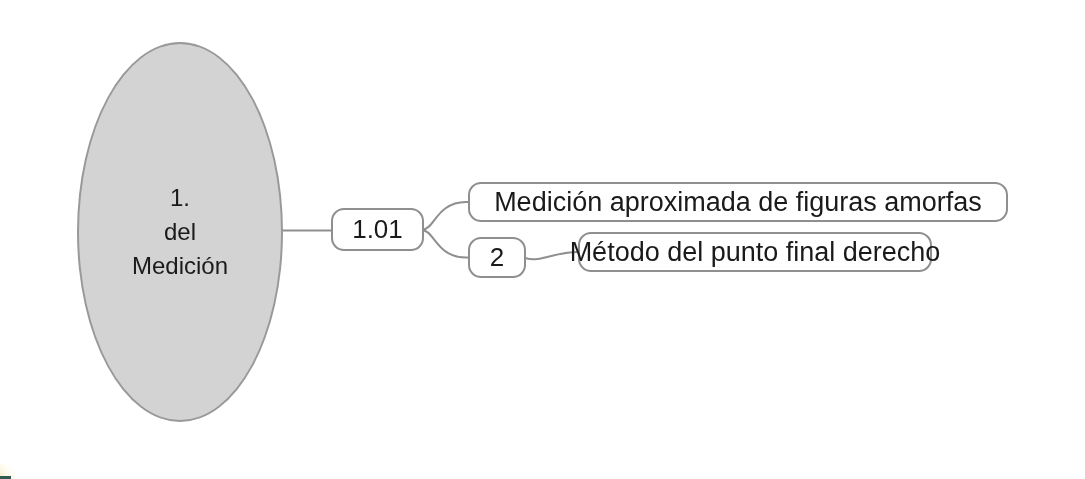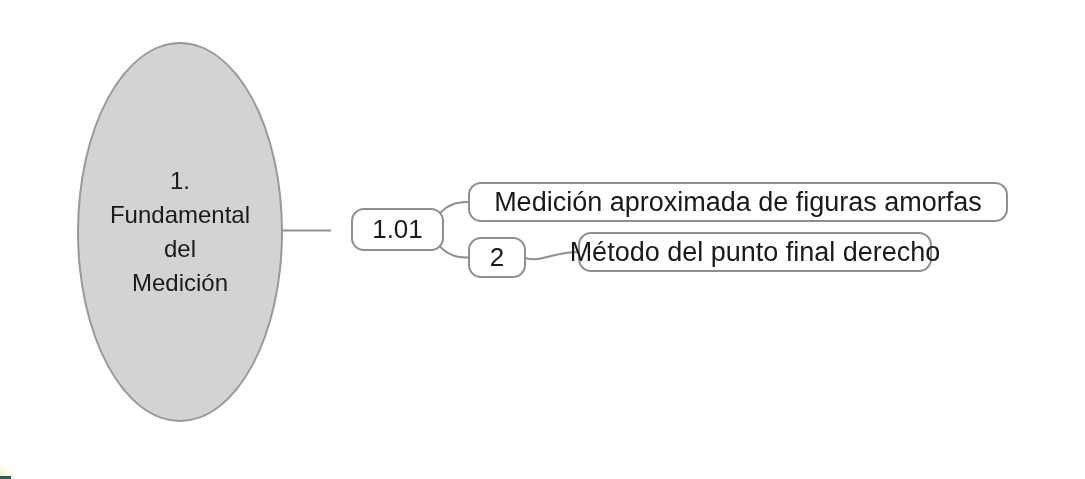--- a/index.html
+++ b/index.html
@@ -56,21 +56,20 @@
     justify-content: center;
     white-space: nowrap;
     text-align: center;
   }
   .node-topic {
     left: 331px;
     top: 208px;
     width: 93px;
     height: 43px;
     font-size: 26px;
-    margin-left: 20px;
   }
   .node-child-a {
     left: 468px;
     top: 182px;
     width: 540px;
     height: 40px;
     font-size: 27px;
   }
   .node-index {
     left: 468px;
@@ -119,21 +118,20 @@
 
     <path d="M 423 229.5 C 434 229.5 437 202 466 202 L 469 202" fill="none" stroke="#8f8f8f" stroke-width="2"></path>
 
     <path d="M 423 230.5 C 434 230.5 437 257.5 466 257.5 L 469 257.5" fill="none" stroke="#8f8f8f" stroke-width="2"></path>
 
     <path d="M 525 258 C 541 263 553 252 578 252" fill="none" stroke="#8f8f8f" stroke-width="2"></path>
   </svg>
 
   <div class="root-ellipse">
     <div class="line">1.</div>
-    <div class="line">Fundamental</div>
     <div class="line">del</div>
     <div class="line">Medición</div>
   </div>
 
   <div class="node node-topic">
     <span>1.01</span>
   </div>
 
   <div class="node node-child-a">
     <span>Medición aproximada de figuras amorfas</span>

